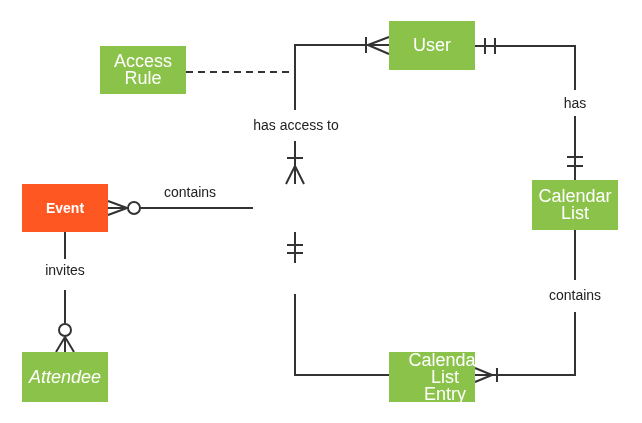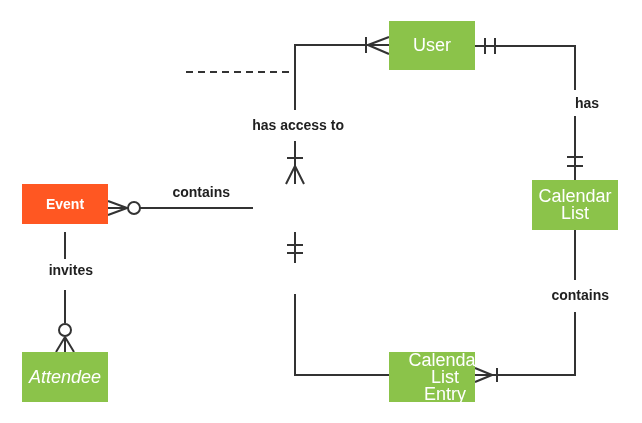--- a/index.html
+++ b/index.html
@@ -11,22 +11,22 @@
   .wire{stroke:#333333;stroke-width:2;fill:none;}
   .wire-dashed{stroke:#333333;stroke-width:2;fill:none;stroke-dasharray:7 5;}
   .zero-circle{fill:#ffffff;stroke:#333333;stroke-width:2;}
   .entity{
     position:absolute;display:flex;align-items:center;justify-content:center;
     text-align:center;color:#ffffff;font-size:18px;line-height:17px;
     box-sizing:border-box;padding:2px;
   }
   .entity.primary{font-weight:bold;font-size:14px;}
   .rel-label{
-    position:absolute;font-size:14px;color:#212121;text-align:right;
-    white-space:nowrap;line-height:15px;font-weight:bold;
+    position:absolute;font-size:14px;color:#212121;text-align:center;
+    white-space:nowrap;line-height:15px;
   }
 </style>
 </head>
 <body>
 
 <div class="canvas">
 
   <svg width="642" height="423" viewBox="0 0 642 423">
 
     <g>
@@ -91,25 +91,28 @@
     <g>
       <path class="wire" d="M65 232 V259"></path>
       <path class="wire" d="M65 290 V323"></path>
       <circle class="zero-circle" cx="65" cy="330" r="6"></circle>
       <g>
         <path class="wire" d="M65 337 V352 M65 337 L56 352 M65 337 L74 352"></path>
       </g>
     </g>
   </svg>
 
-  <div class="entity primary" style="left: 22px; top: 184px; width: 86px; height: 40px; background-color: rgb(255, 87, 34);">
+  <div class="entity primary" style="left: 22px; top: 184px; width: 86px; height: 48px; background-color: rgb(255, 87, 34);">
     <span>Event</span>
   </div>
 
 
+  <div class="entity" style="left: 100px; top: 46px; width: 86px; height: 48px; background-color: rgb(139, 195, 74);">
+    <span>Access Rule</span>
+  </div>
 
   <div class="entity" style="left: 389px; top: 21px; width: 86px; height: 49px; background-color: rgb(139, 195, 74);">
     <span>User</span>
   </div>
 
   <div class="entity" style="left: 532px; top: 180px; width: 86px; height: 50px; background-color: rgb(139, 195, 74);">
     <span>Calendar List</span>
   </div>
 
   <div class="entity" style="left: 389px; top: 352px; width: 86px; height: 50px; background-color: rgb(139, 195, 74); padding-left: 28px;">

